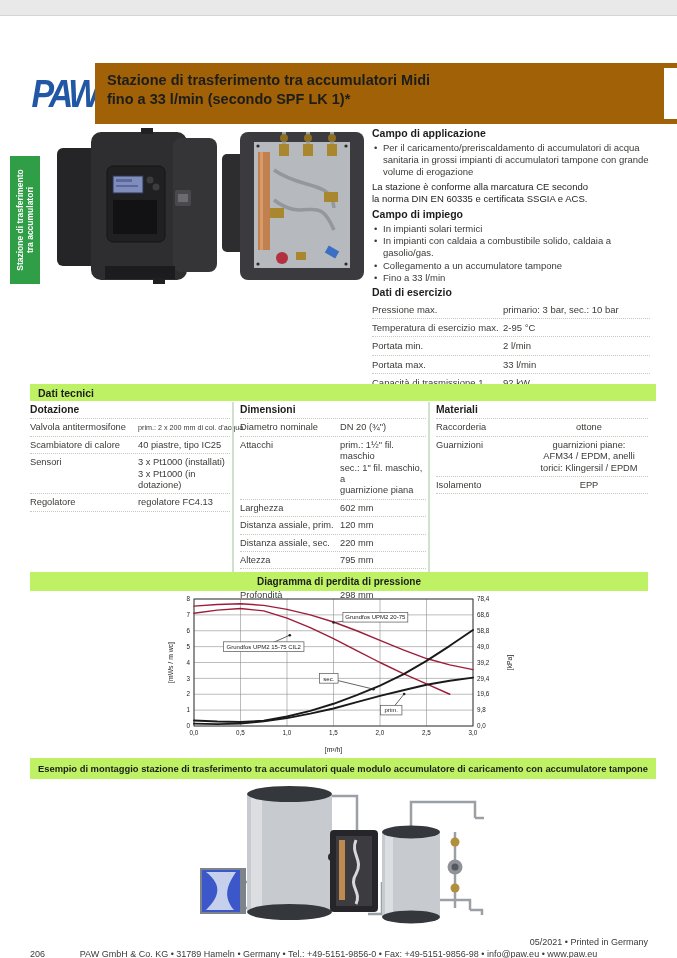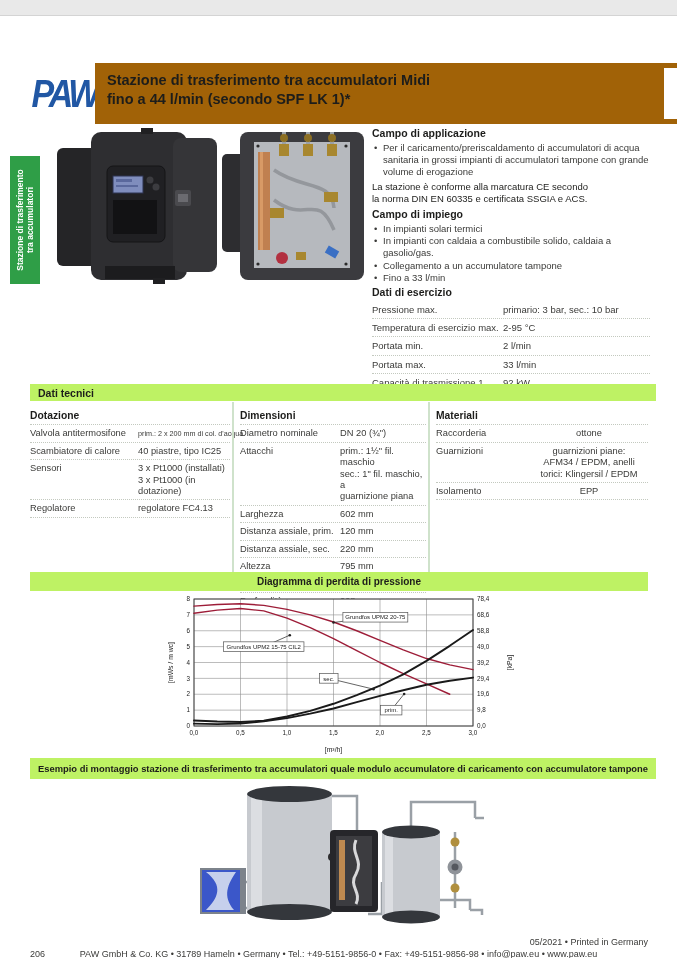--- a/index.html
+++ b/index.html
@@ -35,21 +35,21 @@
   .bar-dati{left:30px;top:368px;width:618px;height:17px;font-size:10.5px;padding-left:8px;}
   .bar-diag{left:30px;top:556px;width:618px;height:19px;font-size:10px;justify-content:center;}
   .bar-mont{left:30px;top:742px;width:618px;height:21px;font-size:9.4px;padding-left:8px;}
   
   .tcol{position:absolute;top:386px;font-size:9.3px;line-height:11.4px;color:#3a3a38;}
   .tcol-1{left:30px;width:200px;}
   .tcol-2{left:240px;width:186px;}
   .tcol-3{left:436px;width:212px;}
   .vsep{position:absolute;top:386px;width:2px;height:170px;background:#cfe2cb;}
   .vsep1{left:232px;} .vsep2{left:428px;}
-  .tcolh{font-weight:bold;font-size:10.3px;color:#1d1d1b;padding:8px 0 3px 0;border-bottom:1px dotted #c3c9bf;}
+  .tcolh{font-weight:bold;font-size:10.3px;color:#1d1d1b;padding:2px 0 3px 0;border-bottom:1px dotted #c3c9bf;}
   .trow{display:flex;border-bottom:1px dotted #c3c9bf;padding:3px 0 2px 0;}
   .tval{white-space:pre-line;}
   .tcol-1 .tlab{width:108px;flex:none;} .tcol-1 .tval{width:92px;}
   .tcol-2 .tlab{width:100px;flex:none;} .tcol-2 .tval{width:86px;}
   .tcol-3 .tlab{width:94px;flex:none;}  .tcol-3 .tval{width:118px;text-align:center;}
   .small-val{font-size:7.2px;white-space:nowrap;}
   
   .chart{position:absolute;left:166px;top:577px;}
   
   .montage{position:absolute;left:172px;top:766px;}
@@ -62,21 +62,21 @@
 <body>
 
 <div class="page">
 
   <div class="logo">
     <span>PAW</span>
   </div>
   <div class="banner">
     <div class="title">
       <div>Stazione di trasferimento tra accumulatori Midi</div>
-      <div>fino a 44 l/min (secondo SPF LK 1)*</div>
+      <div>fino a 33 l/min (secondo SPF LK 1)*</div>
     </div>
     <div class="dropbox">
       <svg width="36" height="40" viewBox="0 0 36 40">
         <path d="M18 2 C14.5 10 6 18 6 26 a12 12 0 0 0 24 0 C30 18 21.5 10 18 2 z" fill="#0f8a3d"></path>
         <ellipse cx="13" cy="27" rx="3" ry="4.5" fill="#ffffff" transform="rotate(18 13 27)"></ellipse>
       </svg>
     </div>
   </div>
 
   <div class="side-tab">

